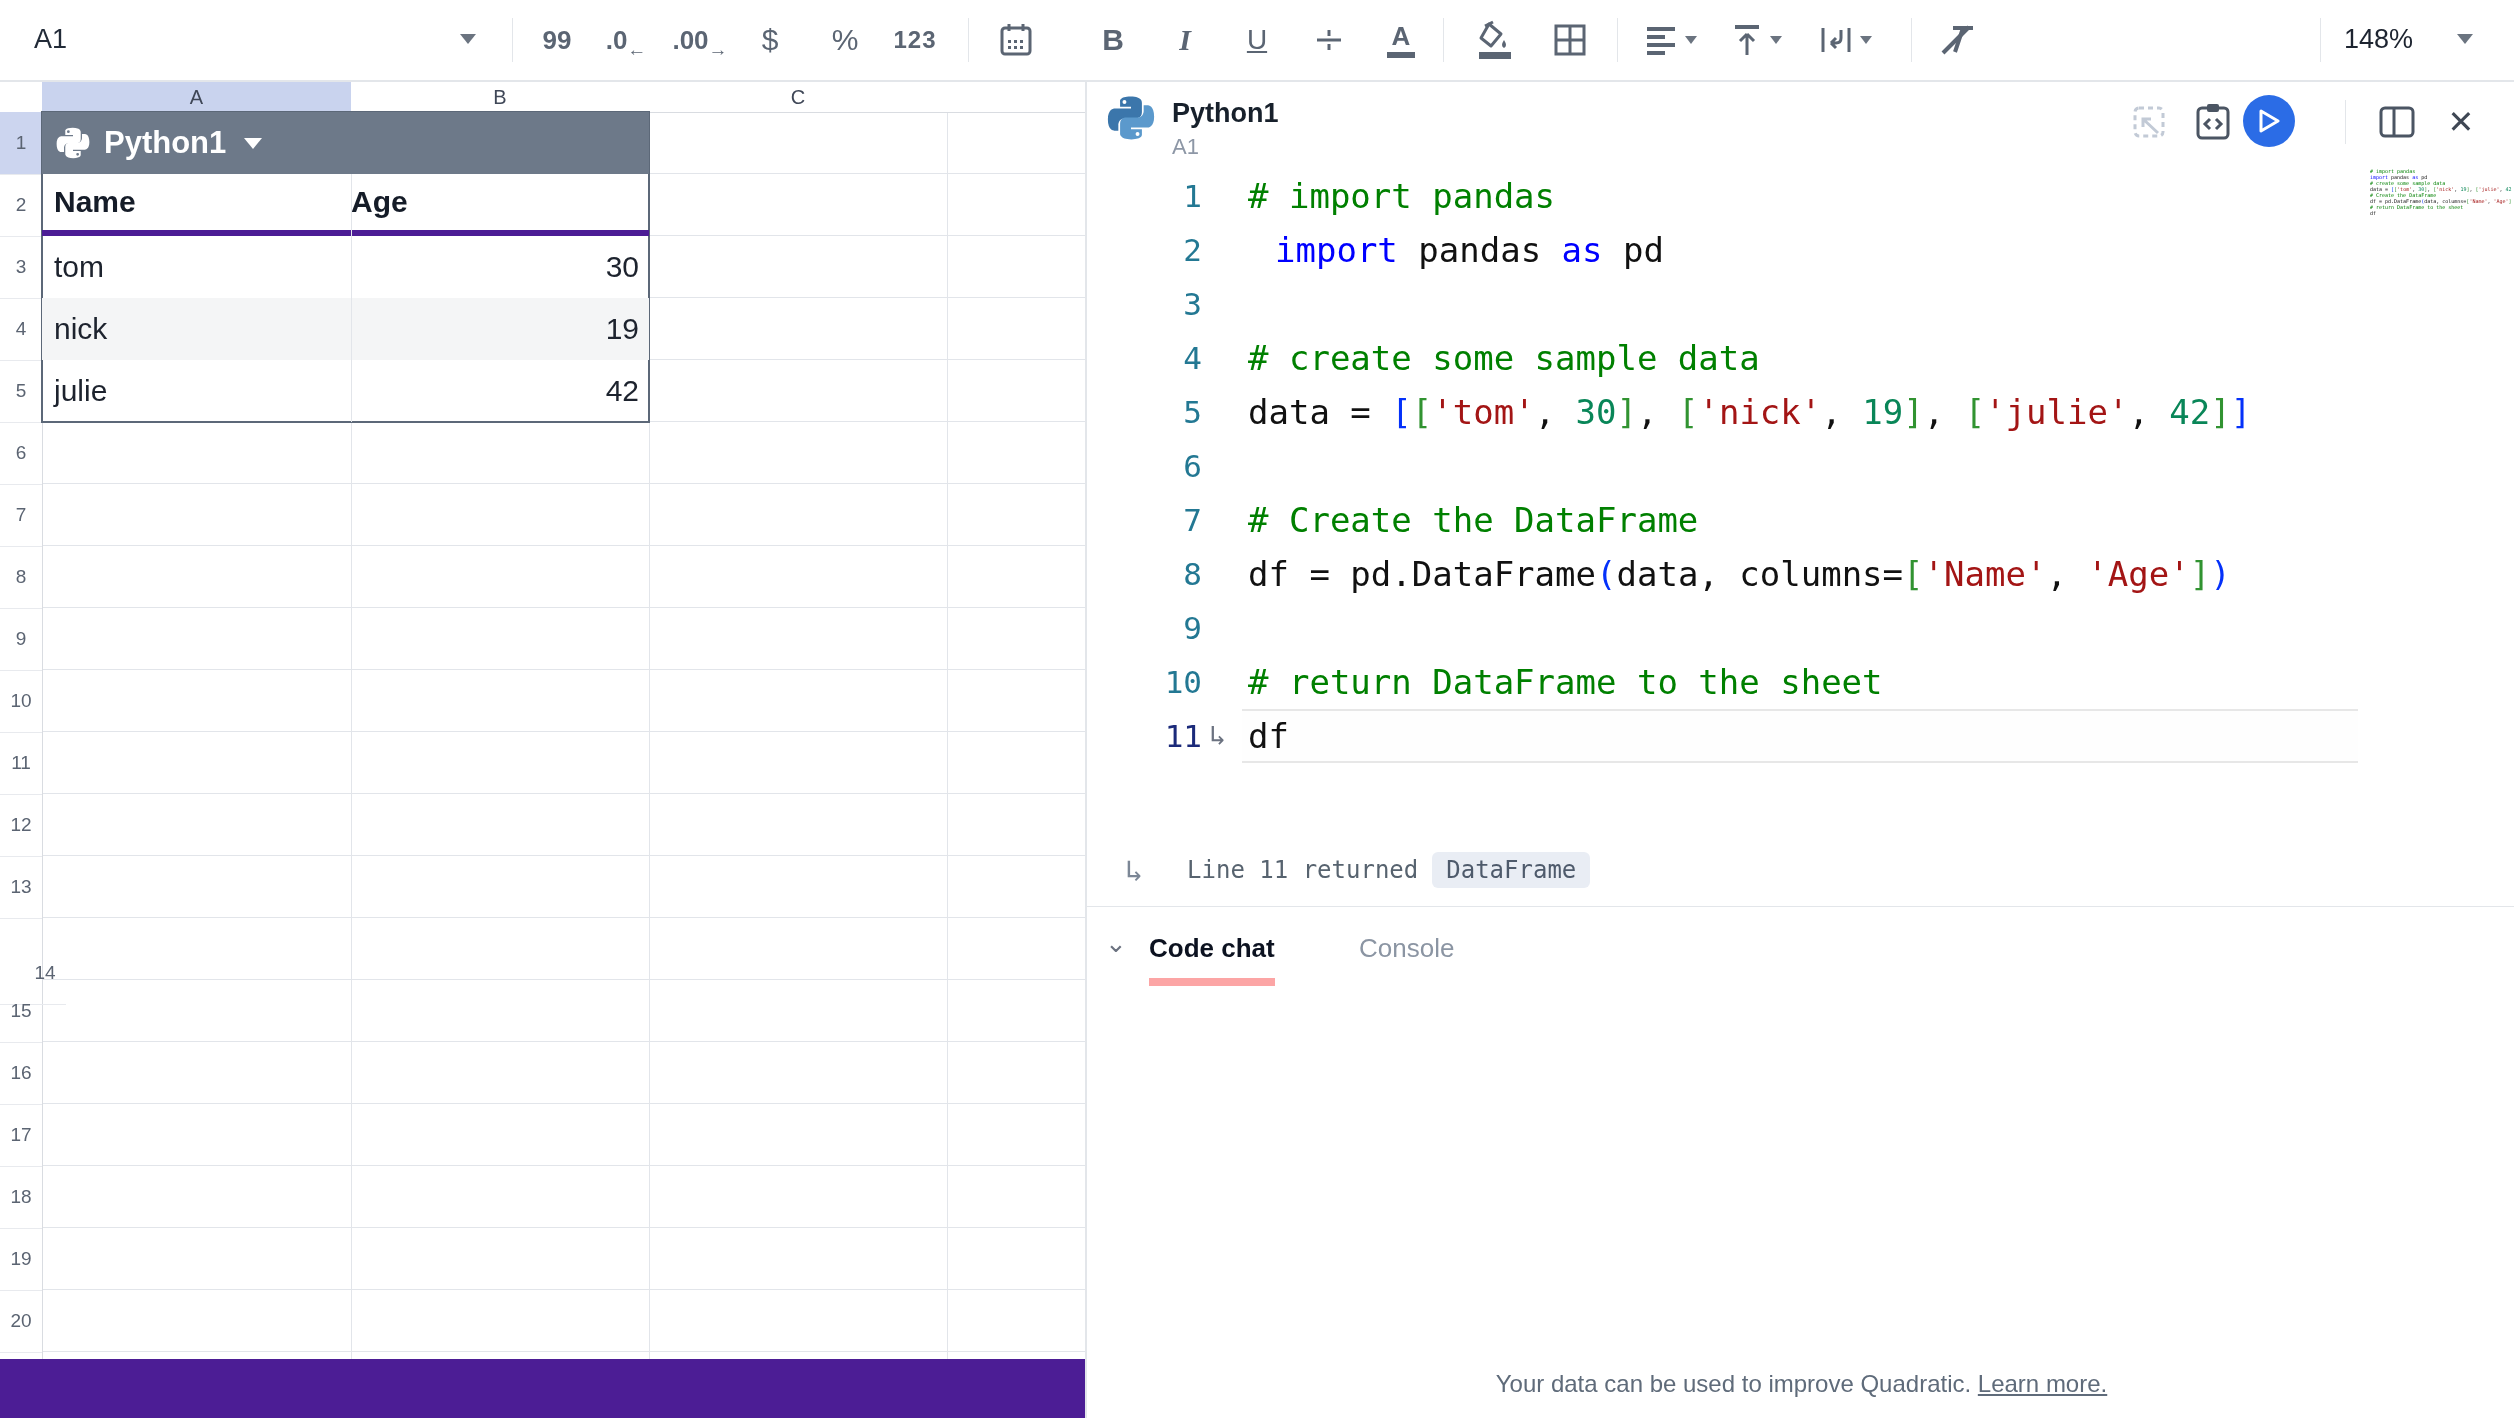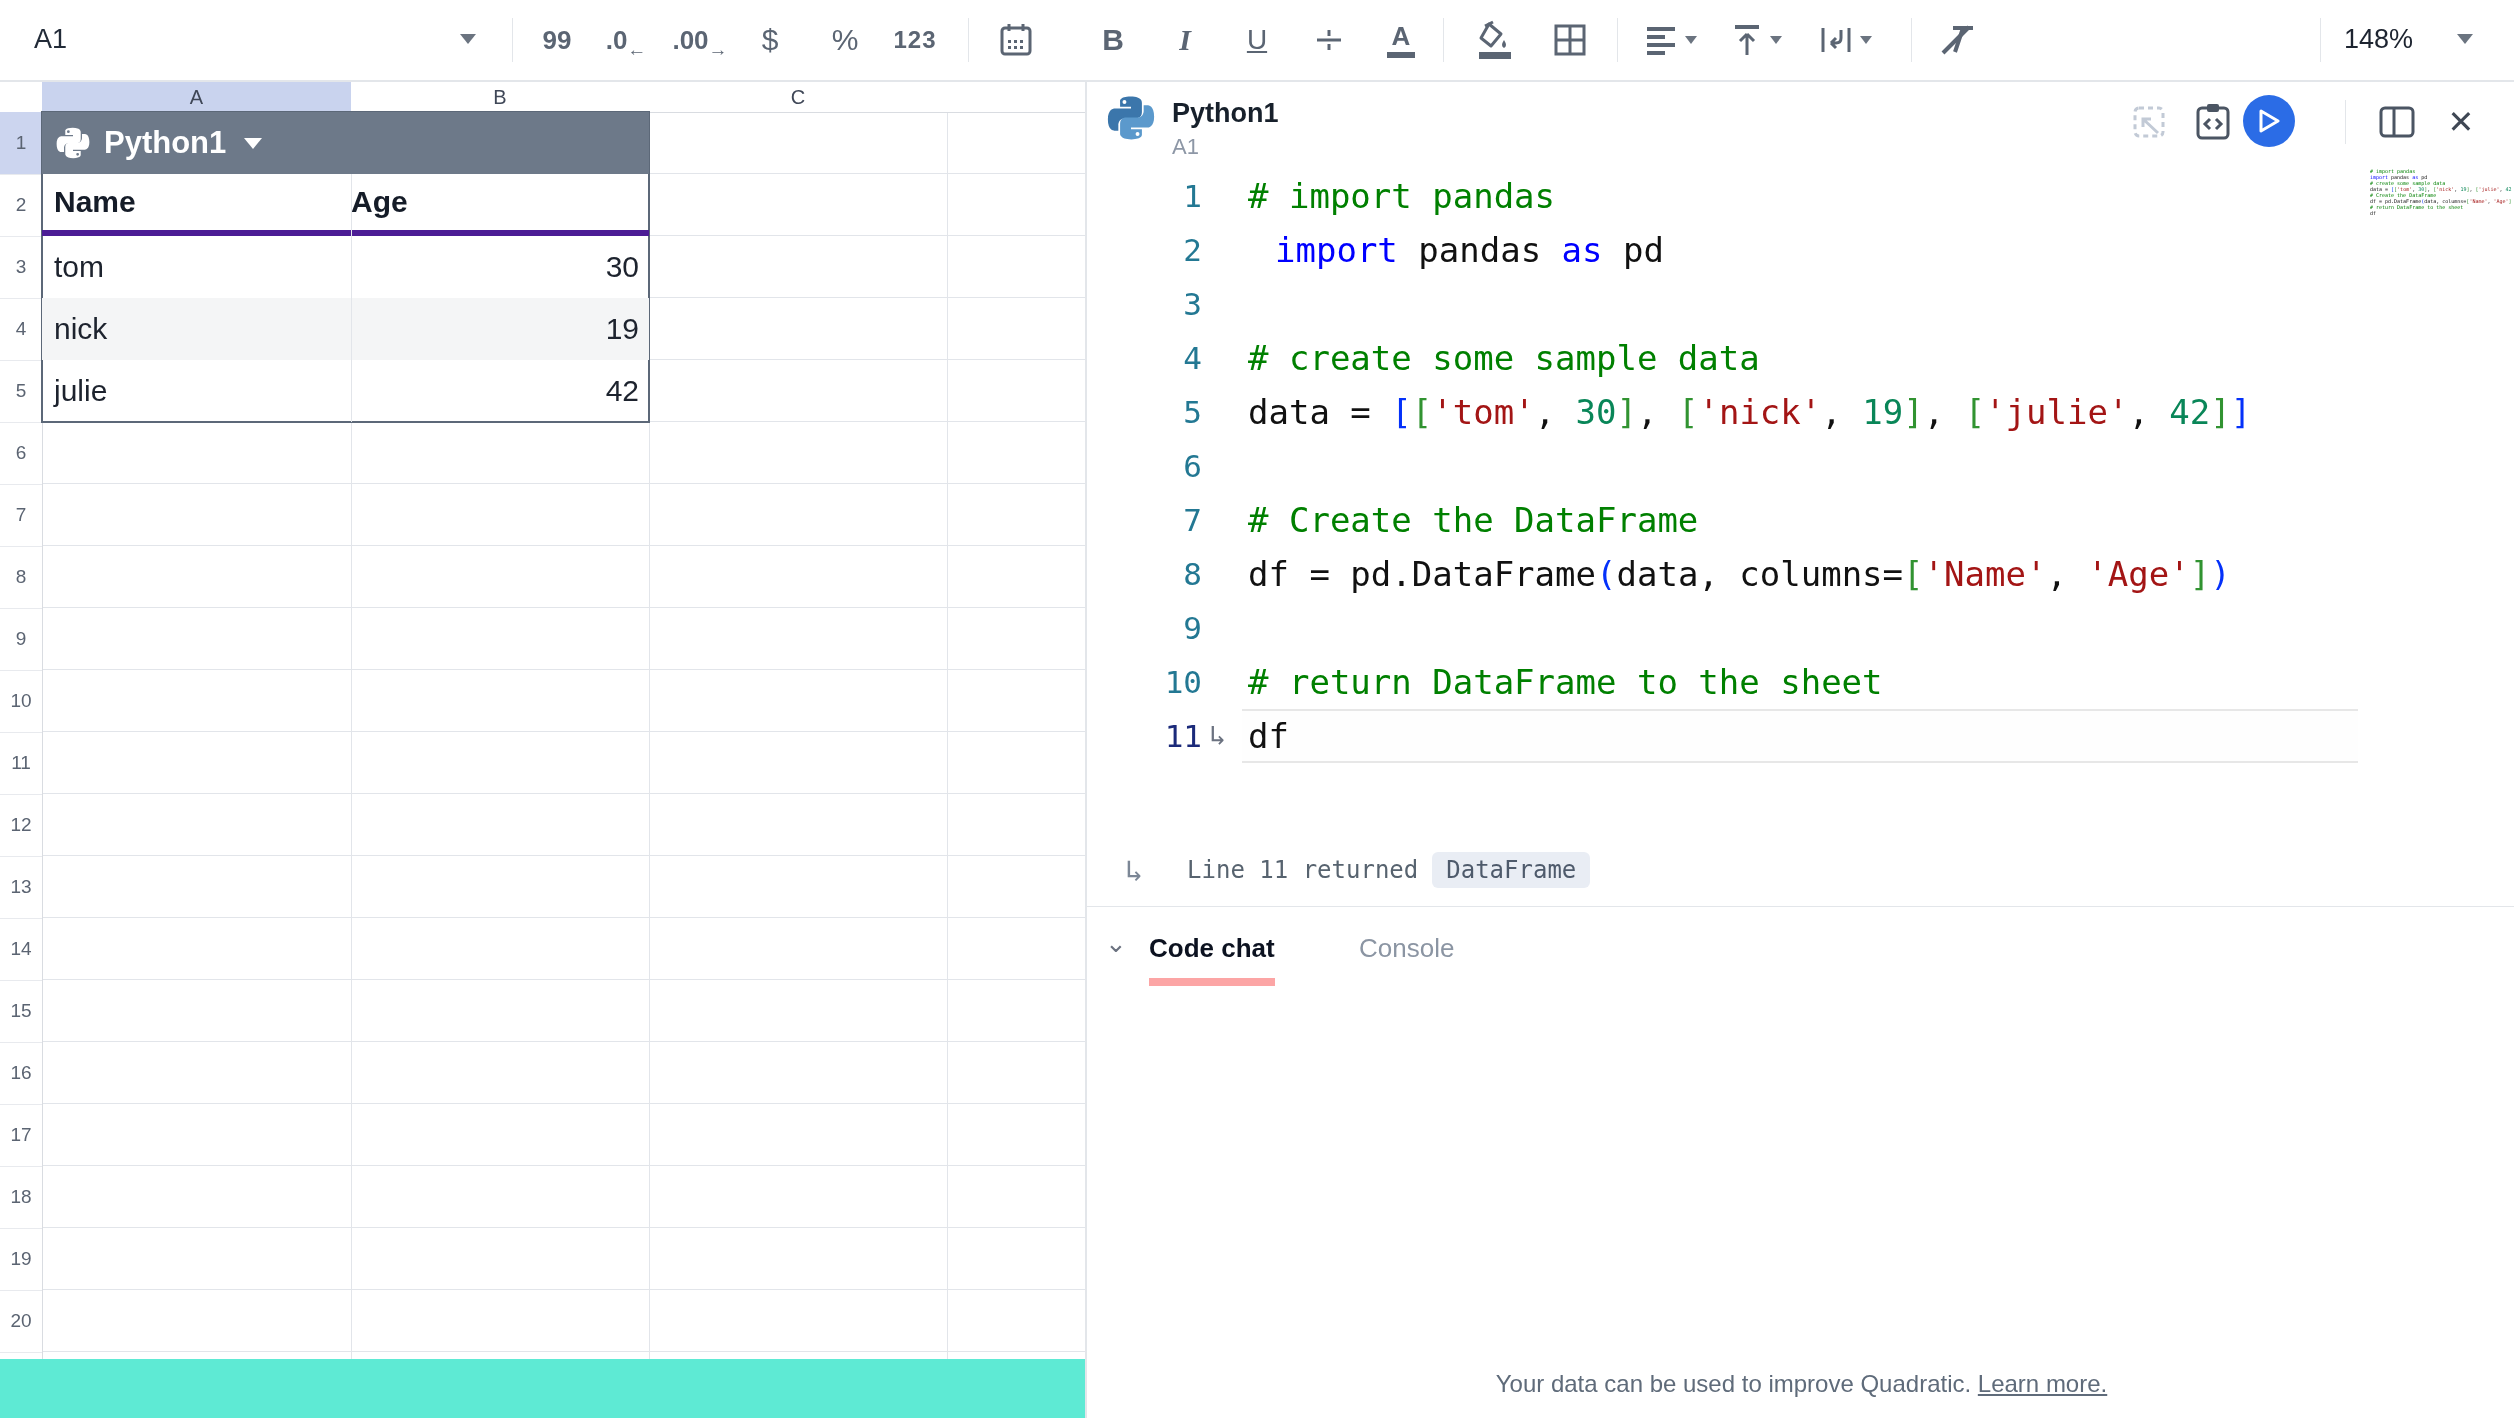--- a/index.html
+++ b/index.html
@@ -1,17 +1,17 @@
 <!DOCTYPE html>
 <html><head>
 <meta charset="utf-8">
 <style>
   html,body{margin:0;padding:0;background:#fff;}
   .screen{position:relative;width:2514px;height:1418px;overflow:hidden;
-          font-family:"Liberation Sans",sans-serif;background:#5eead4;}
+          font-family:"Liberation Sans",sans-serif;background:#4c1d95;}
   .abs{position:absolute;}
   
   .toolbar{position:absolute;left:0;top:0;width:2514px;height:80px;background:#fff;
            border-bottom:2px solid #e3e6ea;}
   .tb-btn{position:absolute;top:14px;height:52px;display:flex;align-items:center;justify-content:center;
           color:#5b6573;font-weight:700;cursor:pointer;}
   .tb-sep{position:absolute;top:18px;width:1px;height:44px;background:#e3e6ea;}
   .cellref{position:absolute;left:0;top:0;width:512px;height:78px;display:flex;align-items:center;}
   .cellref .txt{margin-left:34px;font-size:27px;color:#222b38;font-weight:400;}
   .caret{display:inline-block;width:0;height:0;border-left:8px solid transparent;border-right:8px solid transparent;
@@ -223,21 +223,21 @@
         <div class="rowgutter-cell" style="top: 216px;">4</div>
         <div class="rowgutter-cell" style="top: 278px;">5</div>
         <div class="rowgutter-cell" style="top: 340px;">6</div>
         <div class="rowgutter-cell" style="top: 402px;">7</div>
         <div class="rowgutter-cell" style="top: 464px;">8</div>
         <div class="rowgutter-cell" style="top: 526px;">9</div>
         <div class="rowgutter-cell" style="top: 588px;">10</div>
         <div class="rowgutter-cell" style="top: 650px;">11</div>
         <div class="rowgutter-cell" style="top: 712px;">12</div>
         <div class="rowgutter-cell" style="top: 774px;">13</div>
-        <div class="rowgutter-cell" style="top: 836px;">14</div>
+        <div class="rowgutter-cell" style="top: 860px; padding-left: 24px;">14</div>
         <div class="rowgutter-cell" style="top: 898px;">15</div>
         <div class="rowgutter-cell" style="top: 960px;">16</div>
         <div class="rowgutter-cell" style="top: 1022px;">17</div>
         <div class="rowgutter-cell" style="top: 1084px;">18</div>
         <div class="rowgutter-cell" style="top: 1146px;">19</div>
         <div class="rowgutter-cell" style="top: 1208px;">20</div>
       </div>
 
     <div class="dtable">
       <div class="band">

